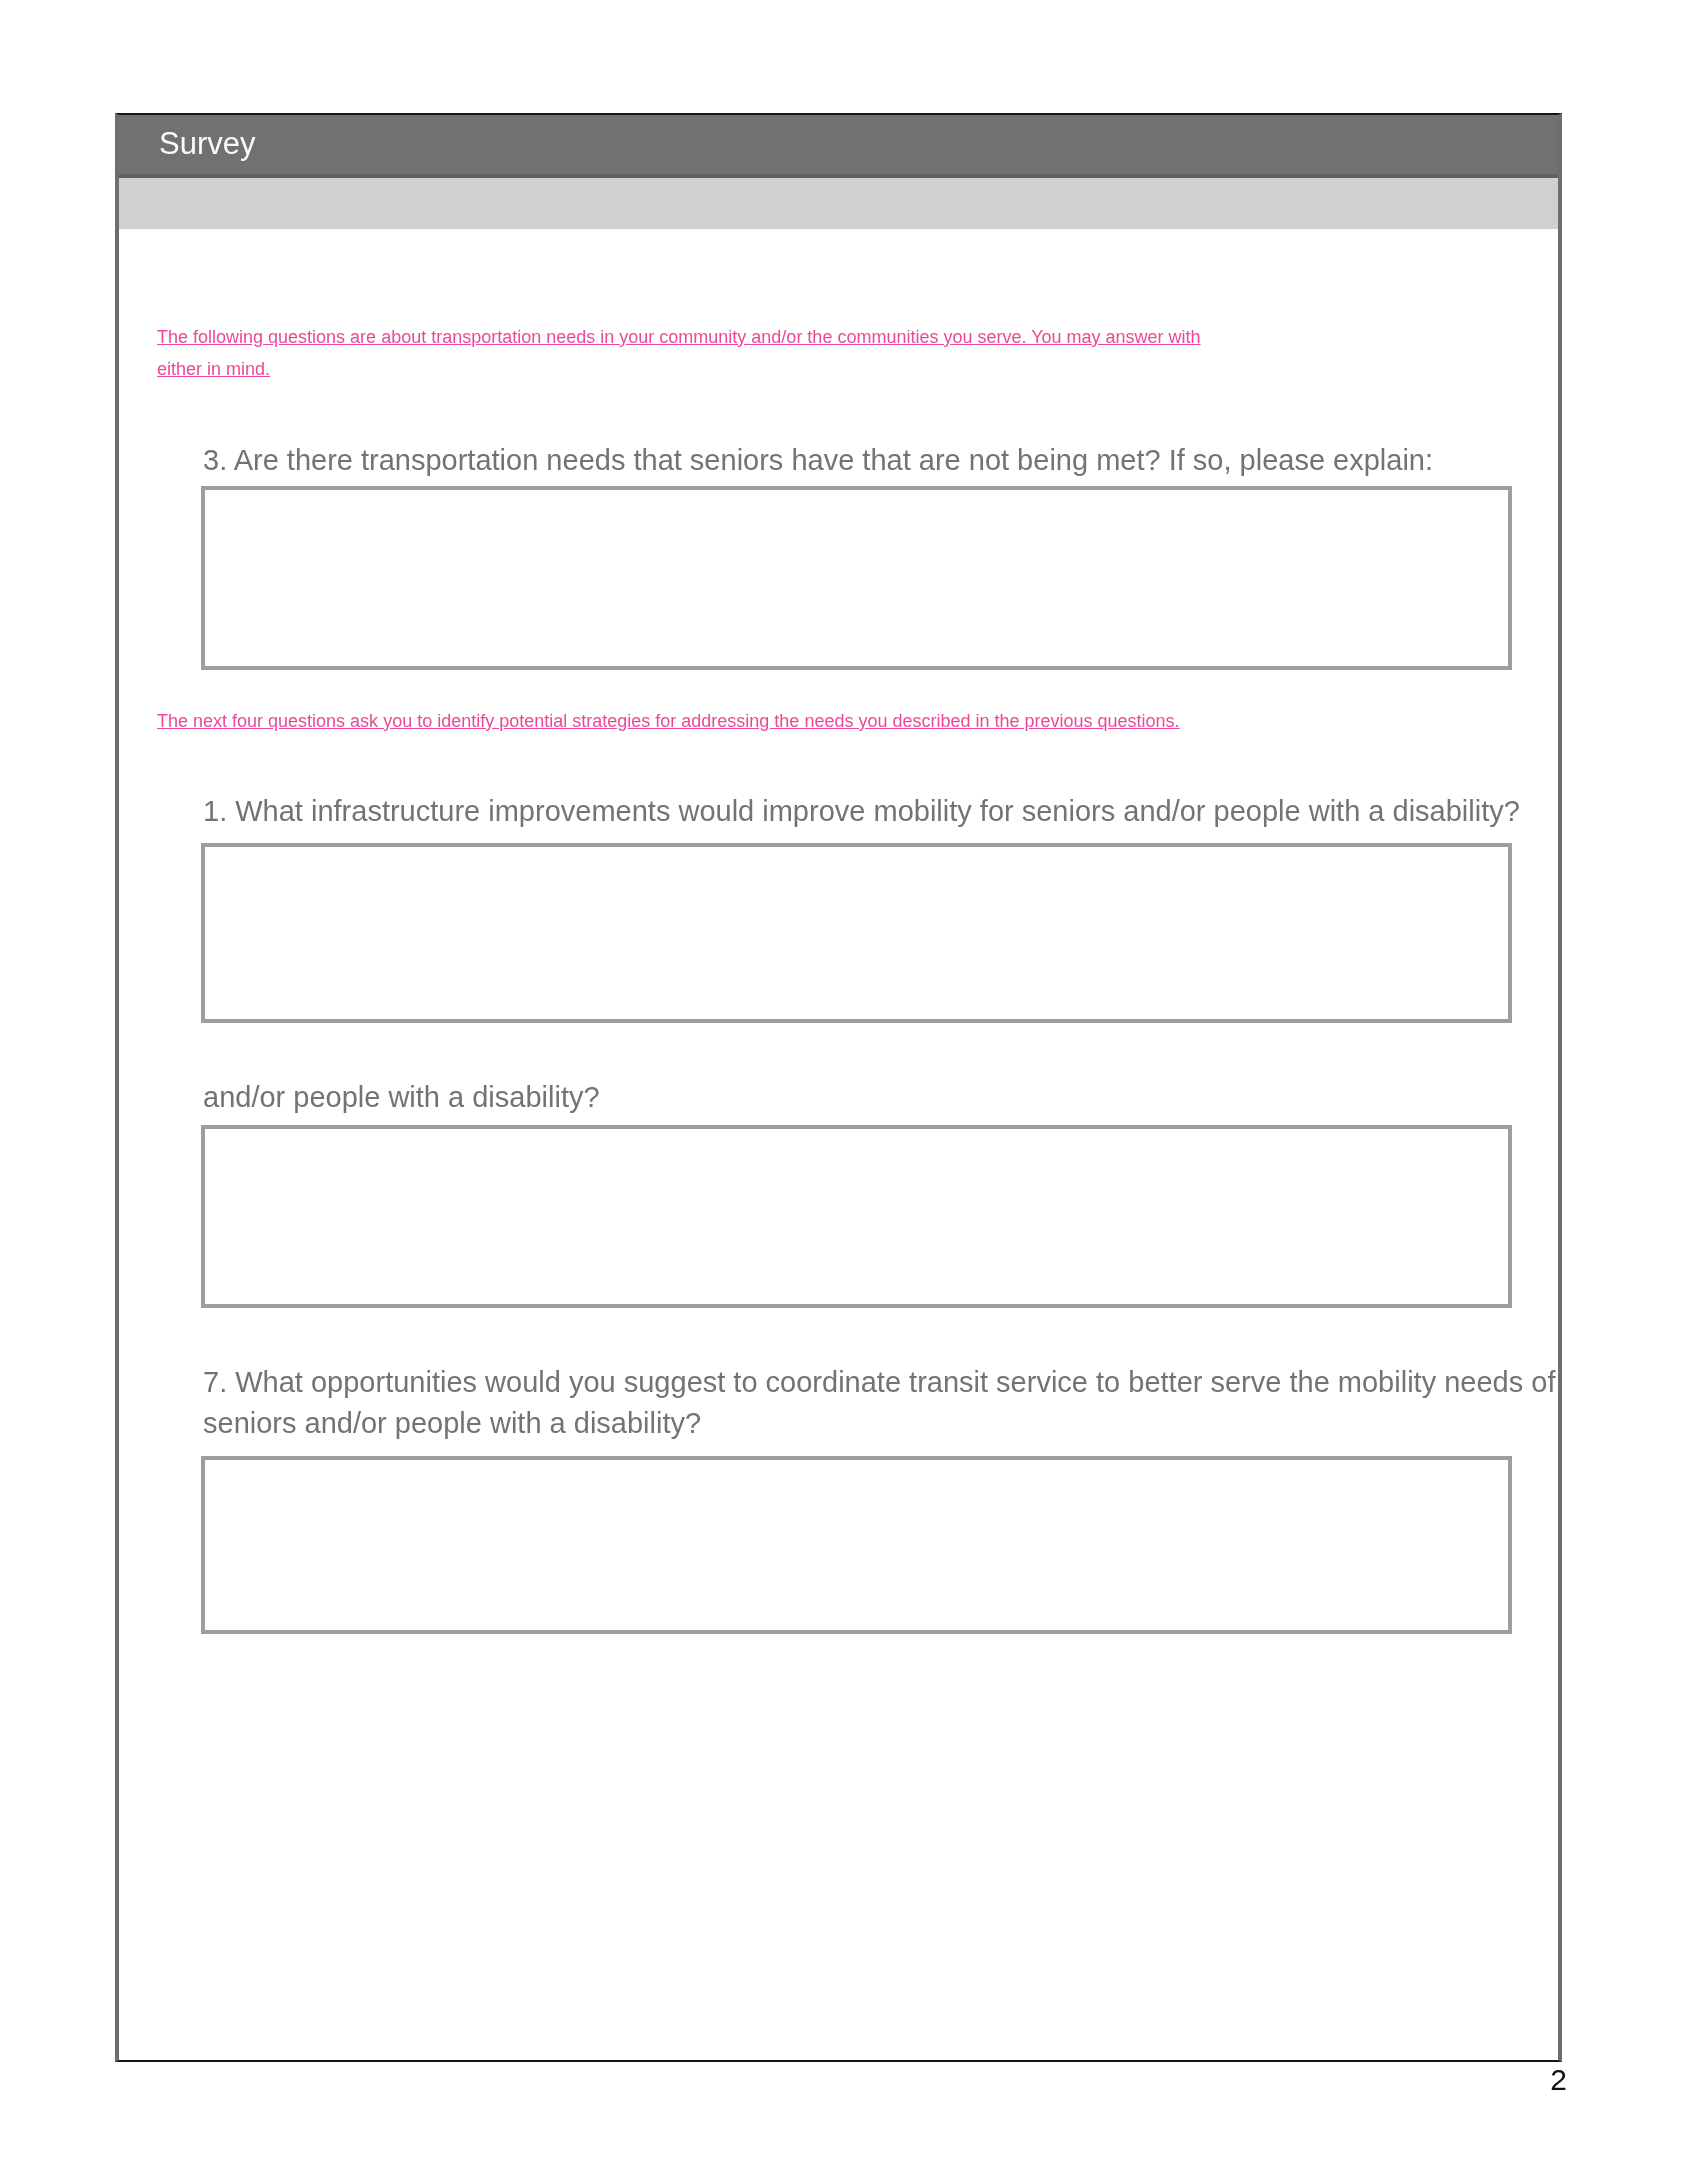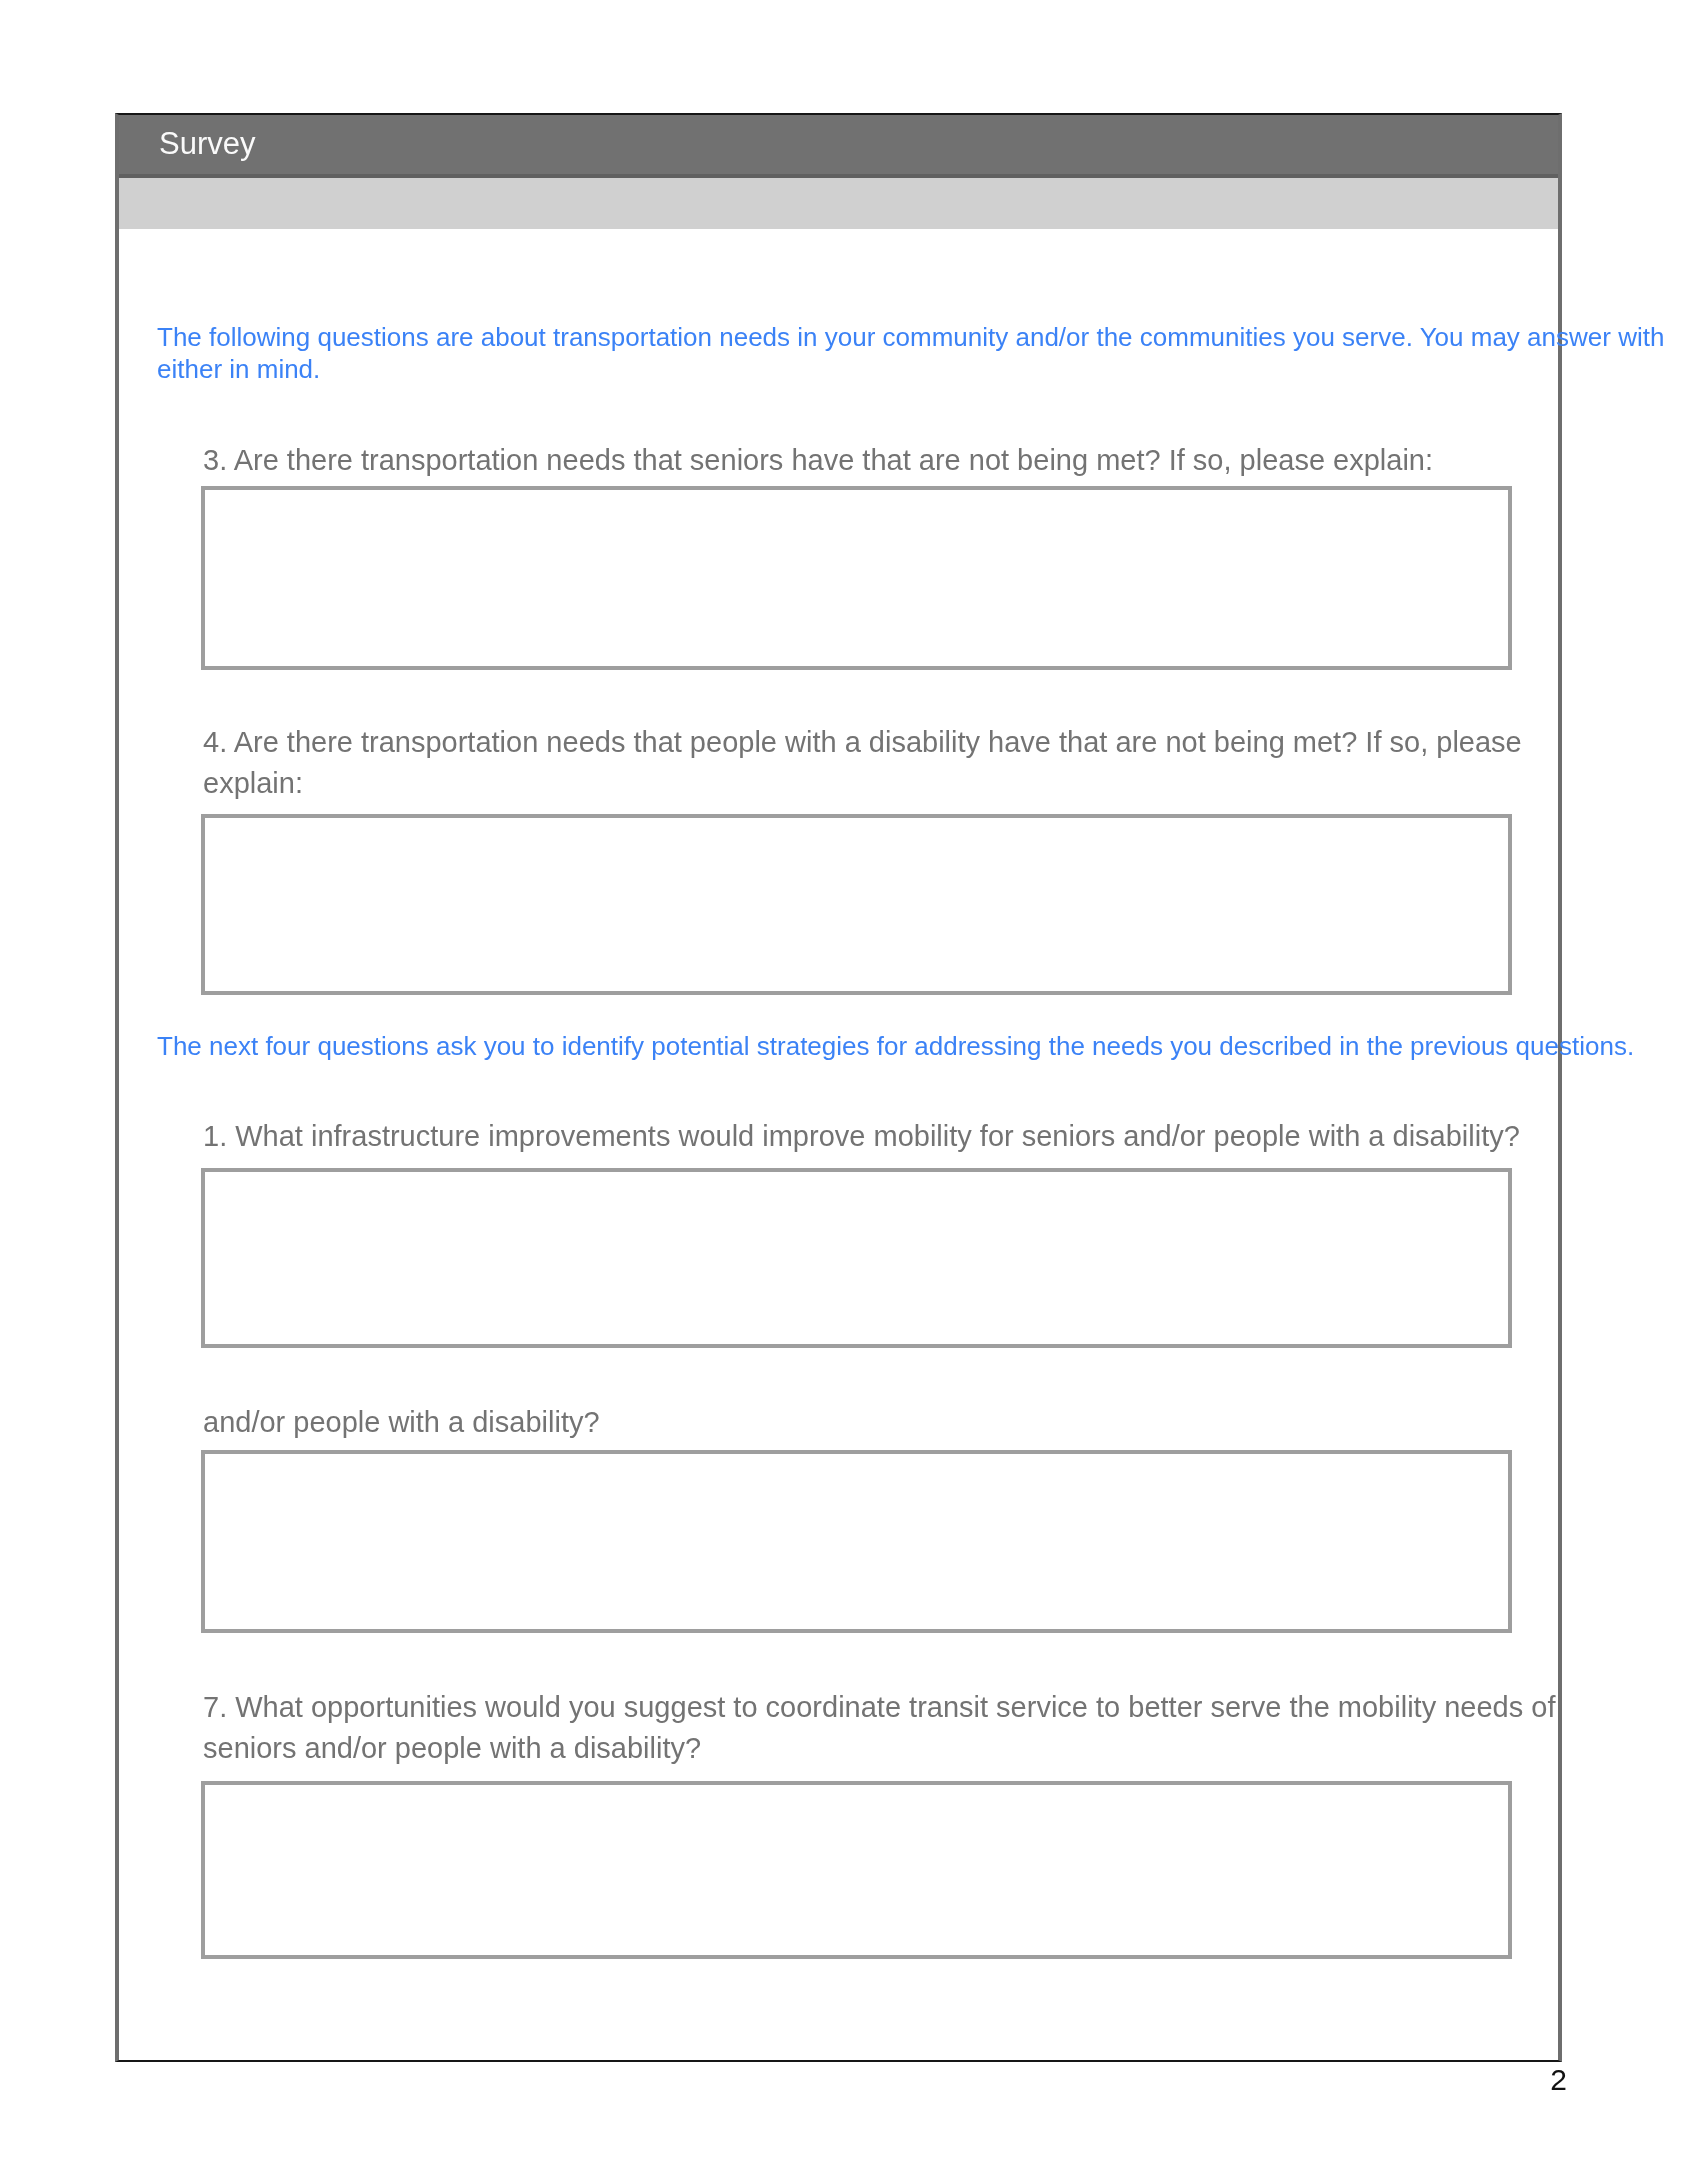--- a/index.html
+++ b/index.html
@@ -44,23 +44,24 @@
   .subbar {
     height: 51px;
     background: #d0d0d0;
   }
   .content {
     position: relative;
   }
   .para {
     margin-left: 38px;
     margin-right: 30px;
-    font-size: 26px;
+    font-size: 18px;
     line-height: 32px;
-    color: #3b82f6;
+    color: #ec4899;
+    text-decoration: underline;
   }
   .para .line, .qlabel .line {
     white-space: nowrap;
   }
   .para.intro { margin-top: 92px; }
   .para.note  { margin-top: 35px; }
   .qlabel {
     margin-left: 84px;
     font-size: 29px;
     line-height: 41px;
@@ -117,27 +118,20 @@
       <div class="line">either in mind.</div>
     </div>
 
     <div class="qblock q3">
       <div class="qlabel">
         <div class="line">3. Are there transportation needs that seniors have that are not being met? If so, please explain:</div>
       </div>
       <textarea class="answer" aria-label="3. Are there transportation needs that seniors have that are not being met? If so, please explain:" style=""></textarea>
     </div>
 
-    <div class="qblock q4">
-      <div class="qlabel">
-        <div class="line">4. Are there transportation needs that people with a disability have that are not being met? If so, please</div>
-        <div class="line">explain:</div>
-      </div>
-      <textarea class="answer" aria-label="4. Are there transportation needs that people with a disability have that are not being met? If so, please" style=""></textarea>
-    </div>
 
     <div class="para note">
       <div class="line">The next four questions ask you to identify potential strategies for addressing the needs you described in the previous questions.</div>
     </div>
 
     <div class="qblock q5">
       <div class="qlabel">
         <div class="line">1. What infrastructure improvements would improve mobility for seniors and/or people with a disability?</div>
       </div>
       <textarea class="answer" aria-label="5. What infrastructure improvements would improve mobility for seniors and/or people with a disability?" style=""></textarea>

